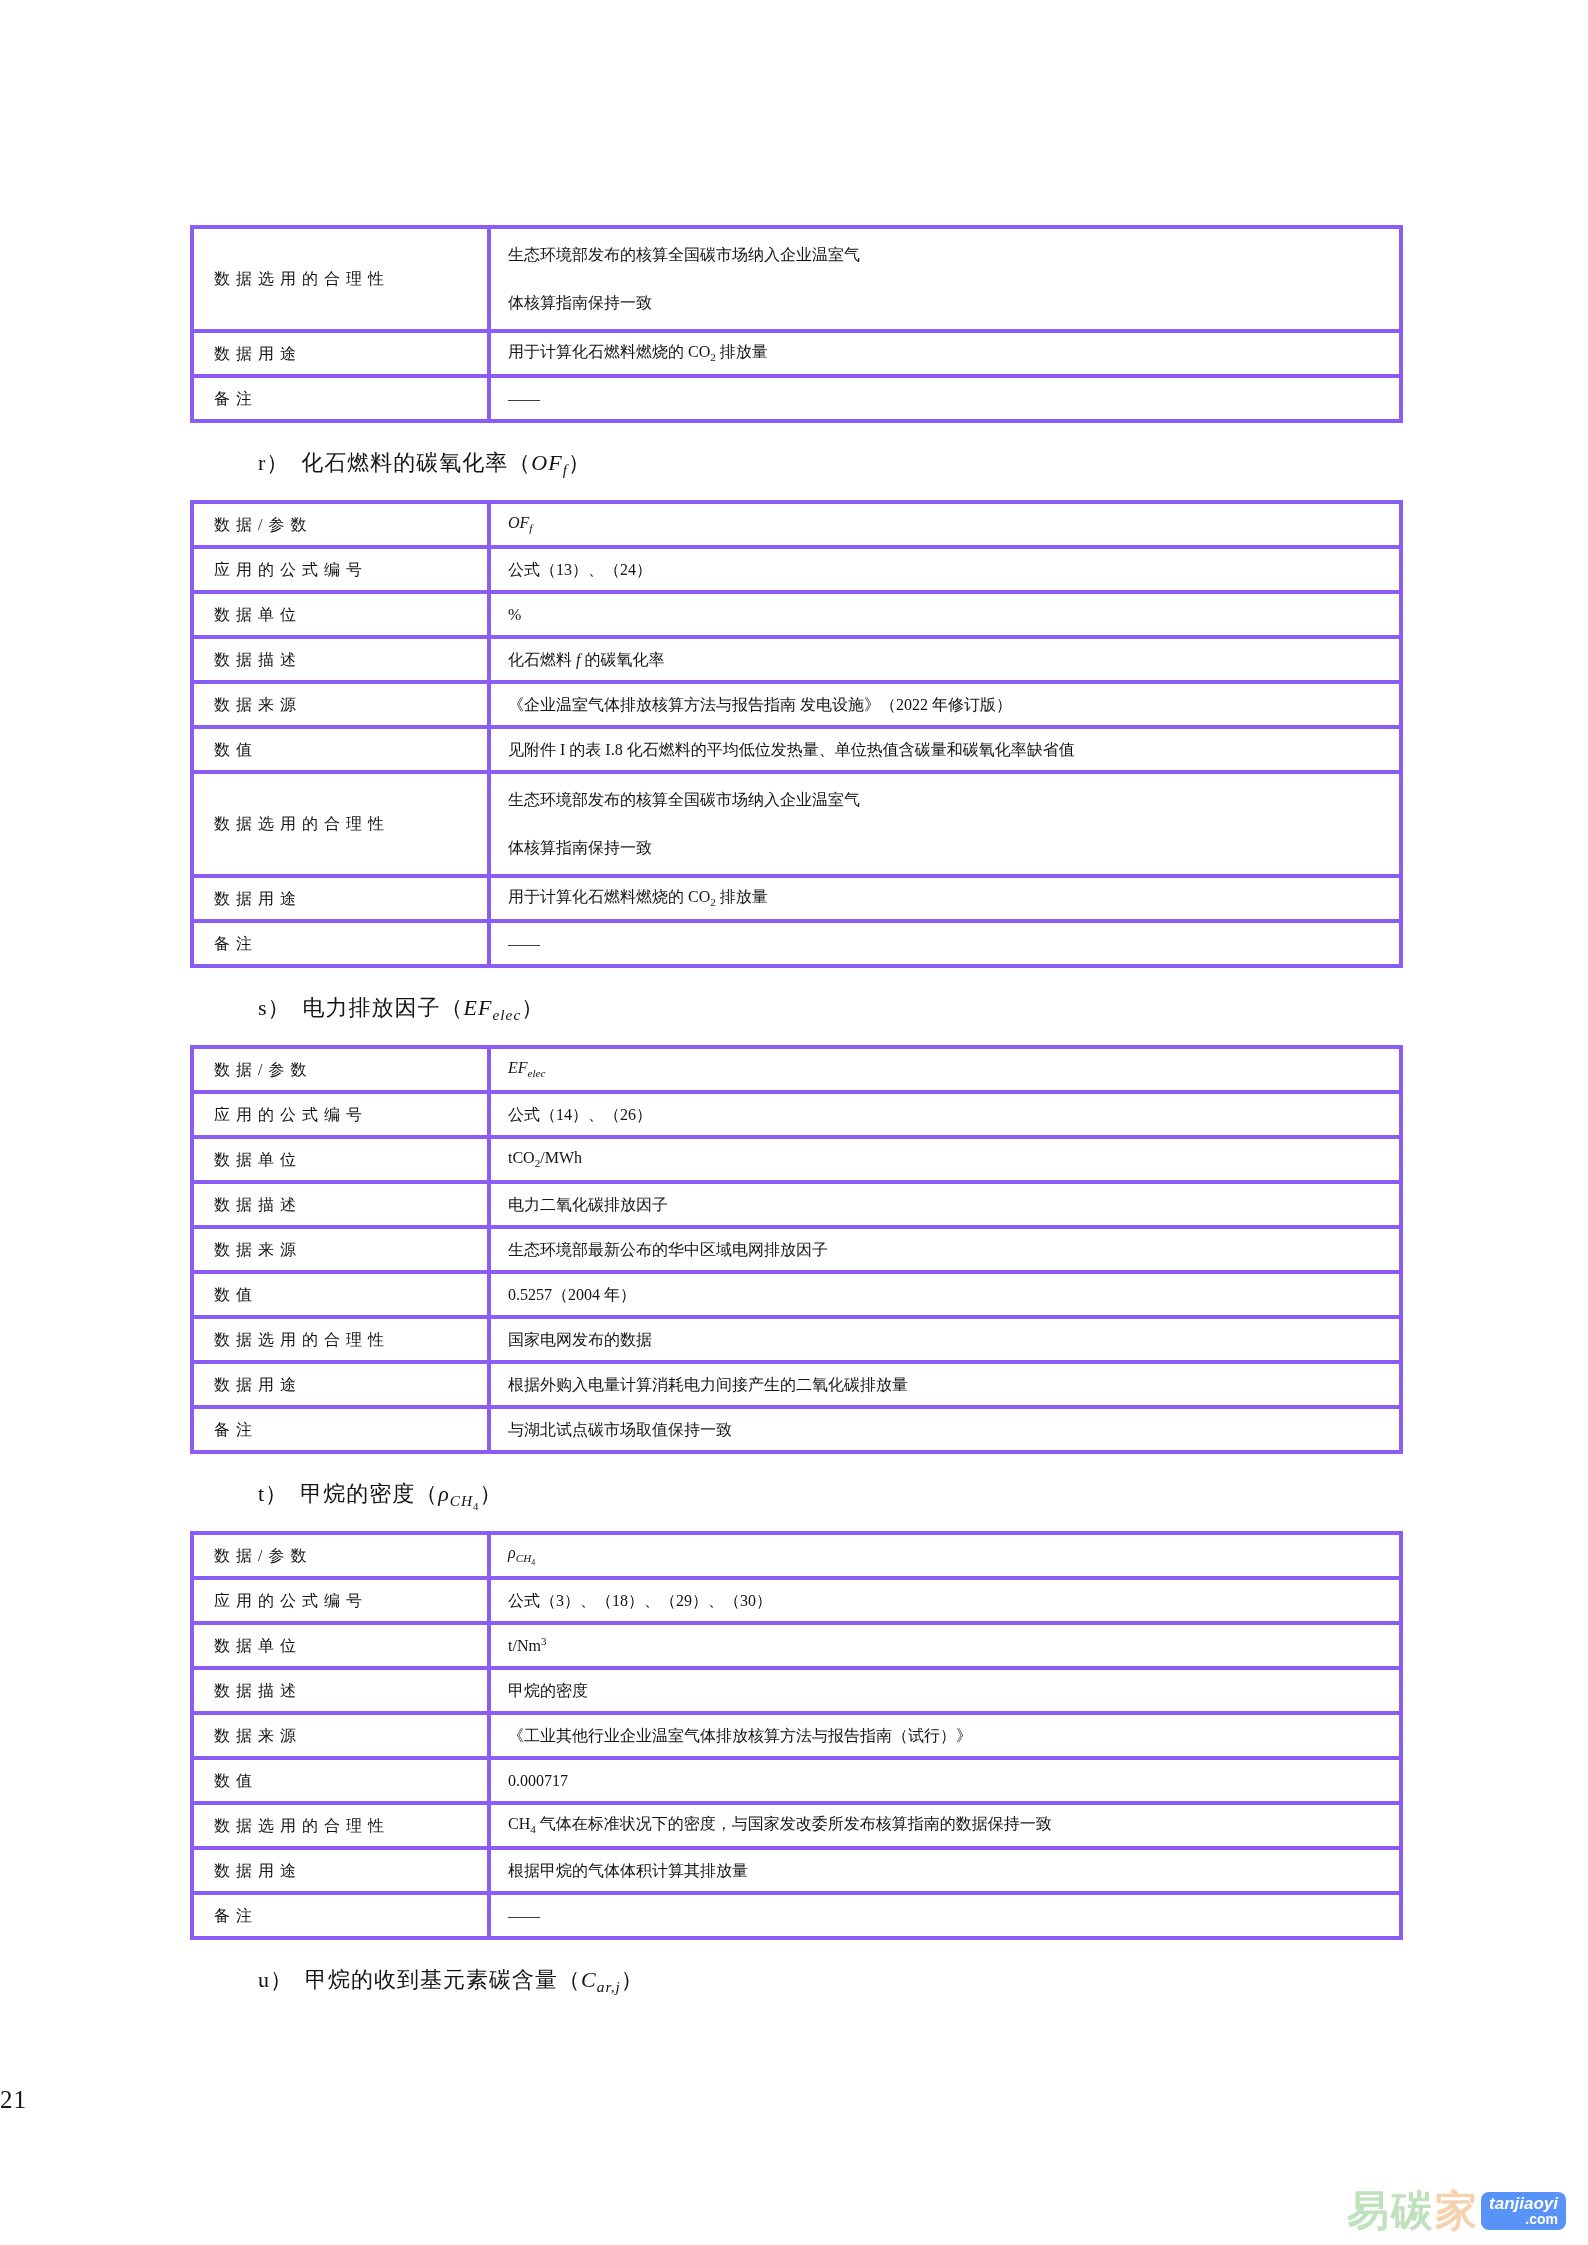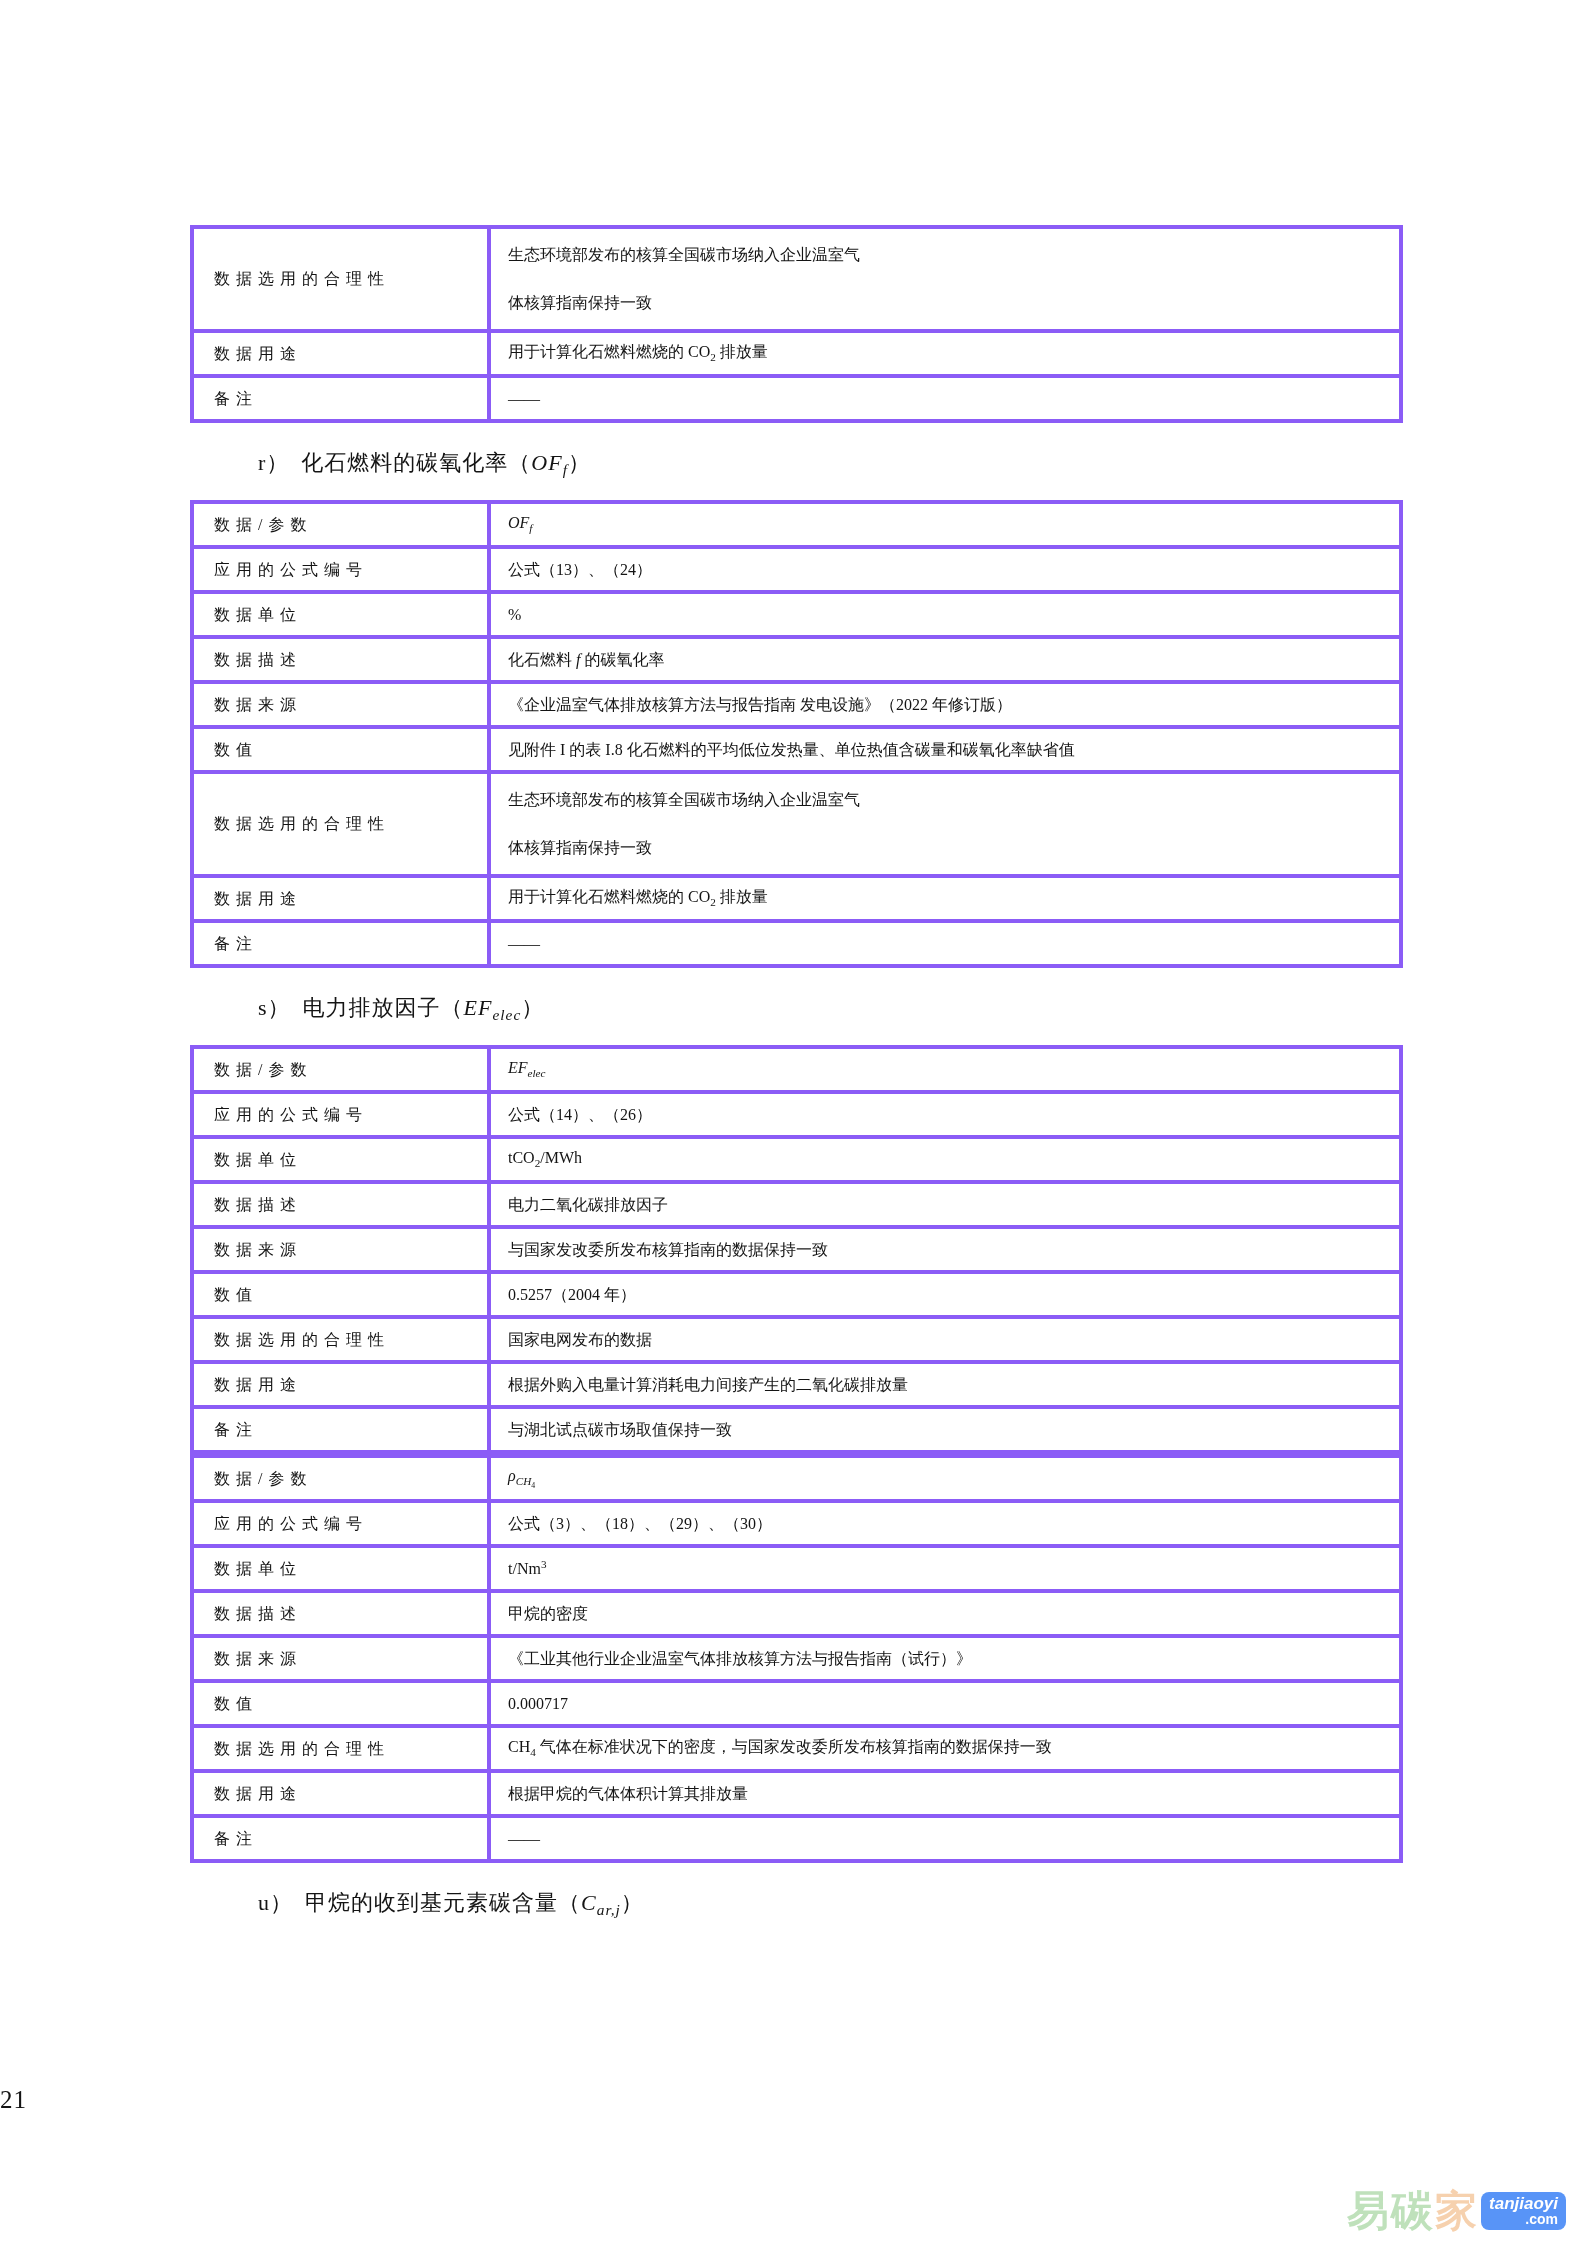--- a/index.html
+++ b/index.html
@@ -134,41 +134,44 @@
         <tr class="row">
           <td class="label">数据单位</td>
           <td class="value">tCO<sub>2</sub>/MWh</td>
         </tr>
         <tr class="row">
           <td class="label">数据描述</td>
           <td class="value">电力二氧化碳排放因子</td>
         </tr>
         <tr class="row">
           <td class="label">数据来源</td>
-          <td class="value">与国家发改委所发布核算指南的数据保持一致</td>
+          <td class="value">生态环境部最新公布的华中区域电网排放因子</td>
         </tr>
         <tr class="row">
           <td class="label">数值</td>
           <td class="value">0.5257（2004 年）</td>
         </tr>
         <tr class="row">
           <td class="label">数据选用的合理性</td>
           <td class="value">国家电网发布的数据</td>
         </tr>
         <tr class="row">
           <td class="label">数据用途</td>
           <td class="value">根据外购入电量计算消耗电力间接产生的二氧化碳排放量</td>
         </tr>
         <tr class="row">
           <td class="label">备注</td>
           <td class="value">与湖北试点碳市场取值保持一致</td>
         </tr>
       </tbody>
     </table>
 
+    <div class="heading">
+      <span class="h-letter">t）</span><span class="h-text">甲烷的密度（<i>ρ</i><sub><i>CH</i><sub>4</sub></sub>）</span>
+    </div>
 
     <table class="datatable">
       <tbody>
         <tr class="row">
           <td class="label">数据/参数</td>
           <td class="value"><i>ρ</i><sub><i>CH</i><sub>4</sub></sub></td>
         </tr>
         <tr class="row">
           <td class="label">应用的公式编号</td>
           <td class="value">公式（3）、（18）、（29）、（30）</td>

